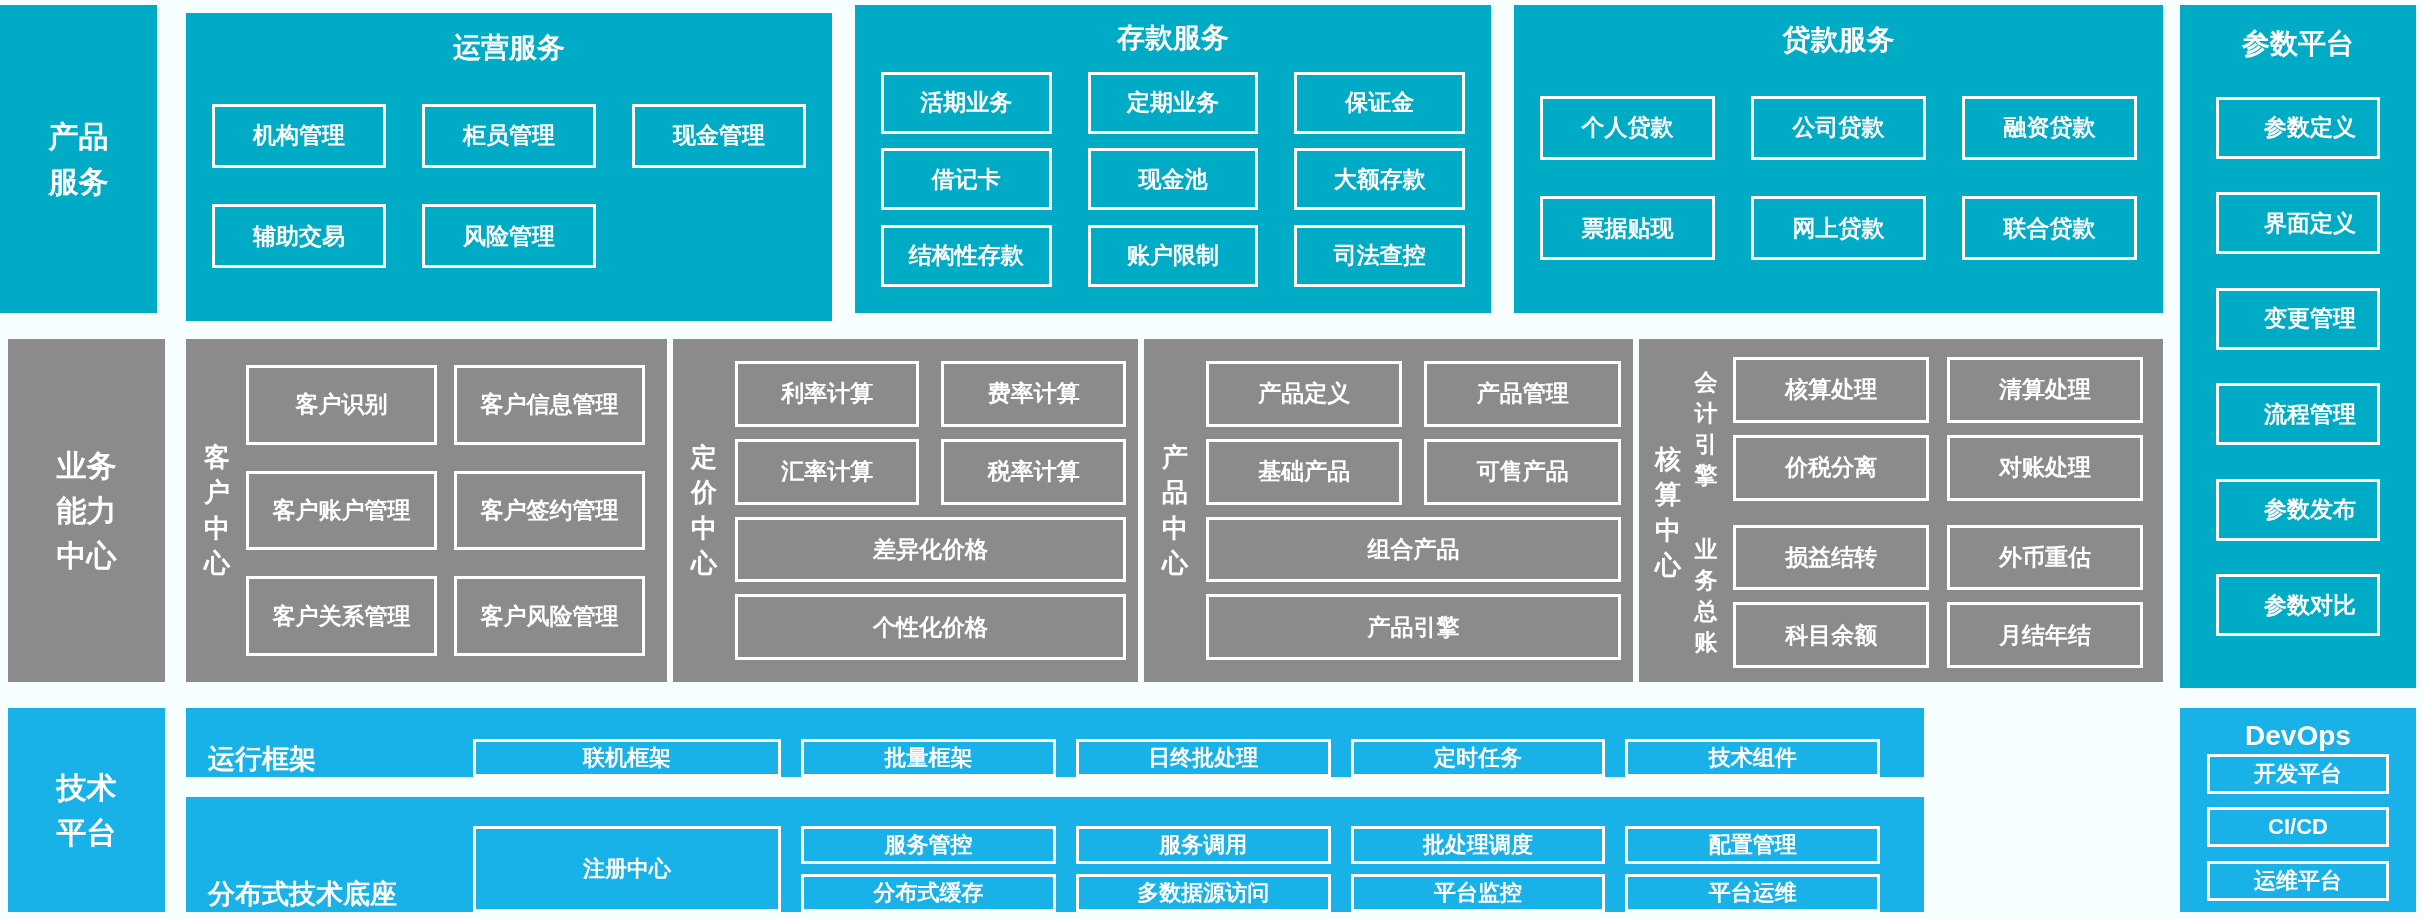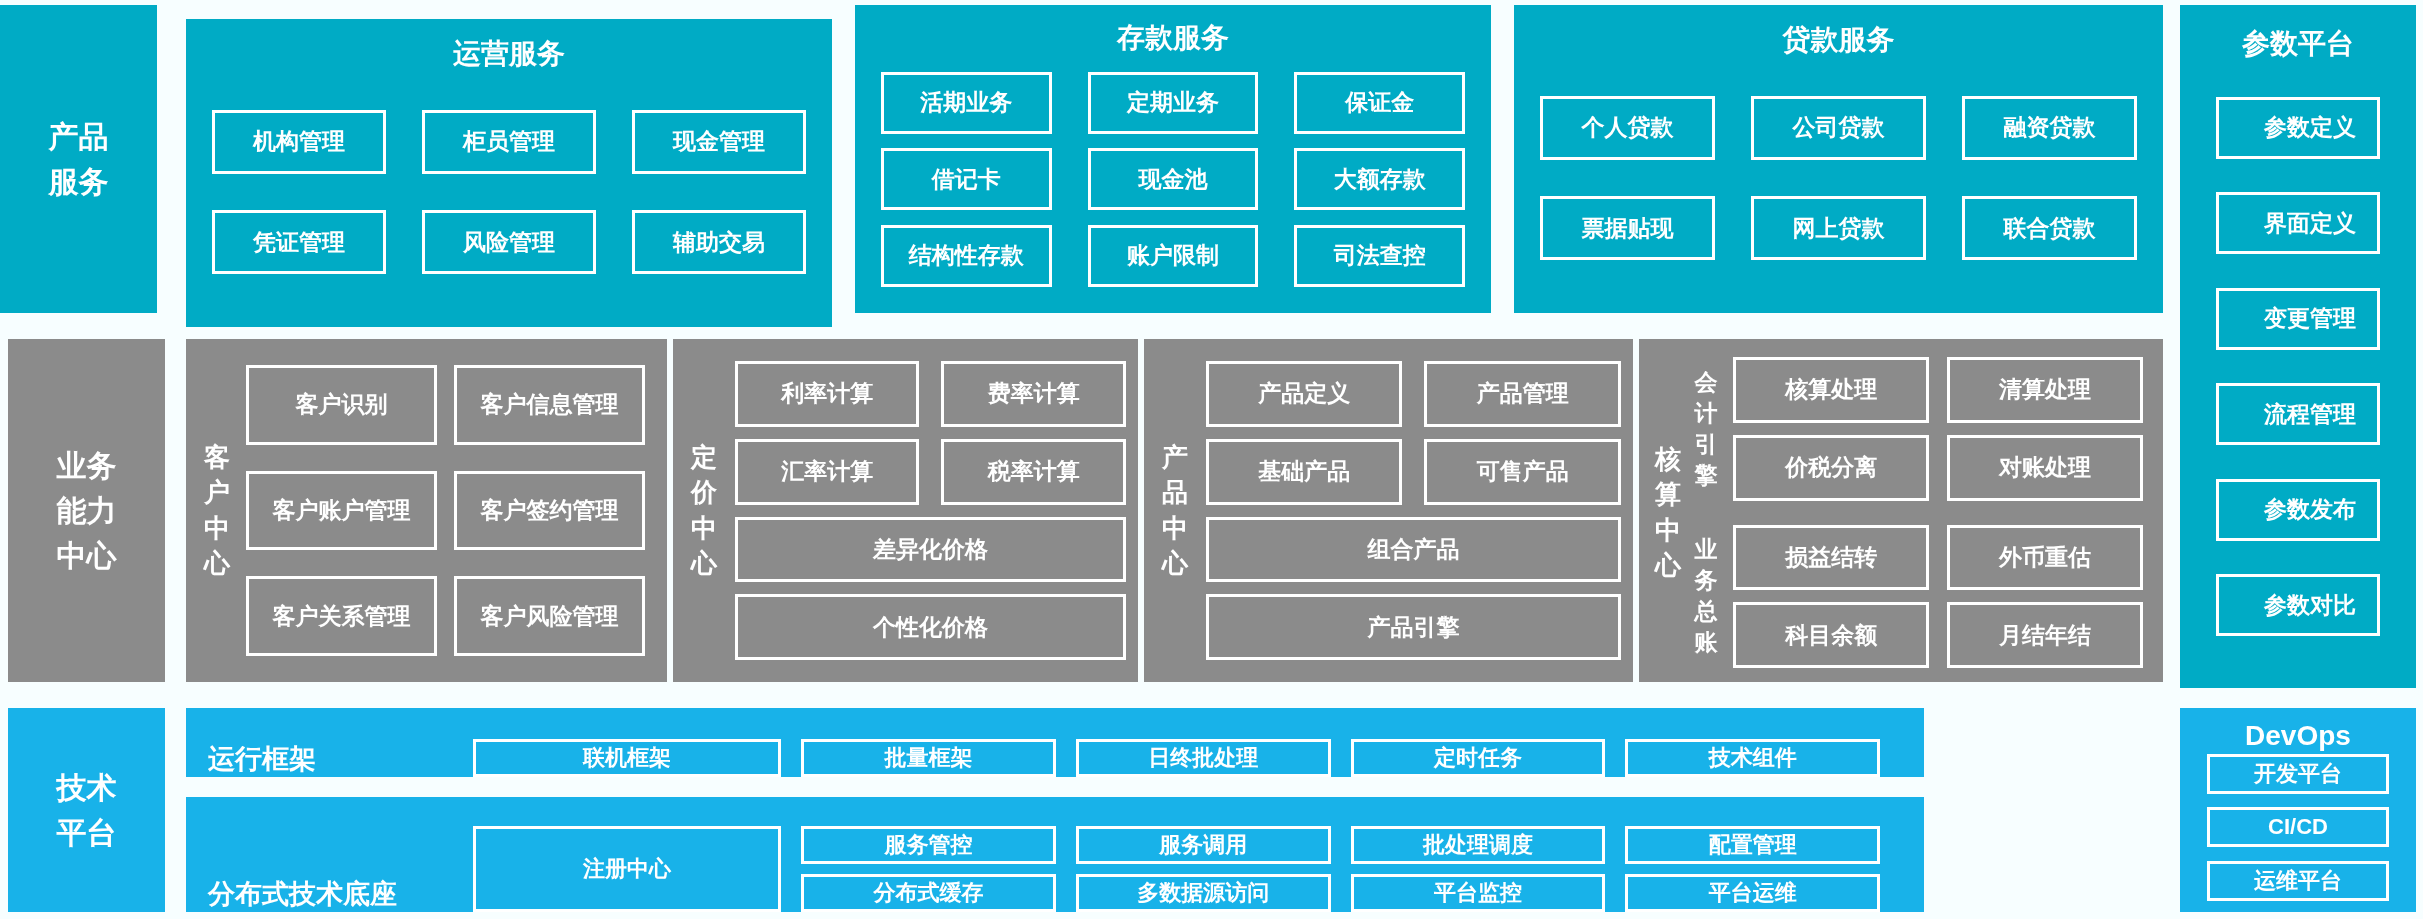--- a/index.html
+++ b/index.html
@@ -34,29 +34,28 @@
 </style>
 </head>
 <body>
 
 <div class="canvas">
 
   <div class="abs teal sidebar" style="left:0;top:5px;width:157px;height:308px;">
     <div class="sidebar-text">产品服务</div>
   </div>
 
-  <div class="abs teal panel" style="left:186px;top:19px;width:646px;height:308px;padding:16px 26px 16px;">
+  <div class="abs teal panel" style="left:186px;top:13px;width:646px;height:308px;padding:16px 26px 16px;">
     <div class="panel-title">运营服务</div>
     <div class="grid3 rows2">
       <div class="box">机构管理</div>
       <div class="box">柜员管理</div>
       <div class="box">现金管理</div>
-      <div class="box">凭证管理</div>
+      <div class="box">辅助交易</div>
       <div class="box">风险管理</div>
-      <div class="box">辅助交易</div>
     </div>
   </div>
 
   <div class="abs teal panel" style="left:855px;top:5px;width:636px;height:308px;padding:14px 26px 12px;">
     <div class="panel-title">存款服务</div>
     <div class="grid3 rows3">
       <div class="box">活期业务</div>
       <div class="box">定期业务</div>
       <div class="box">保证金</div>
       <div class="box">借记卡</div>

